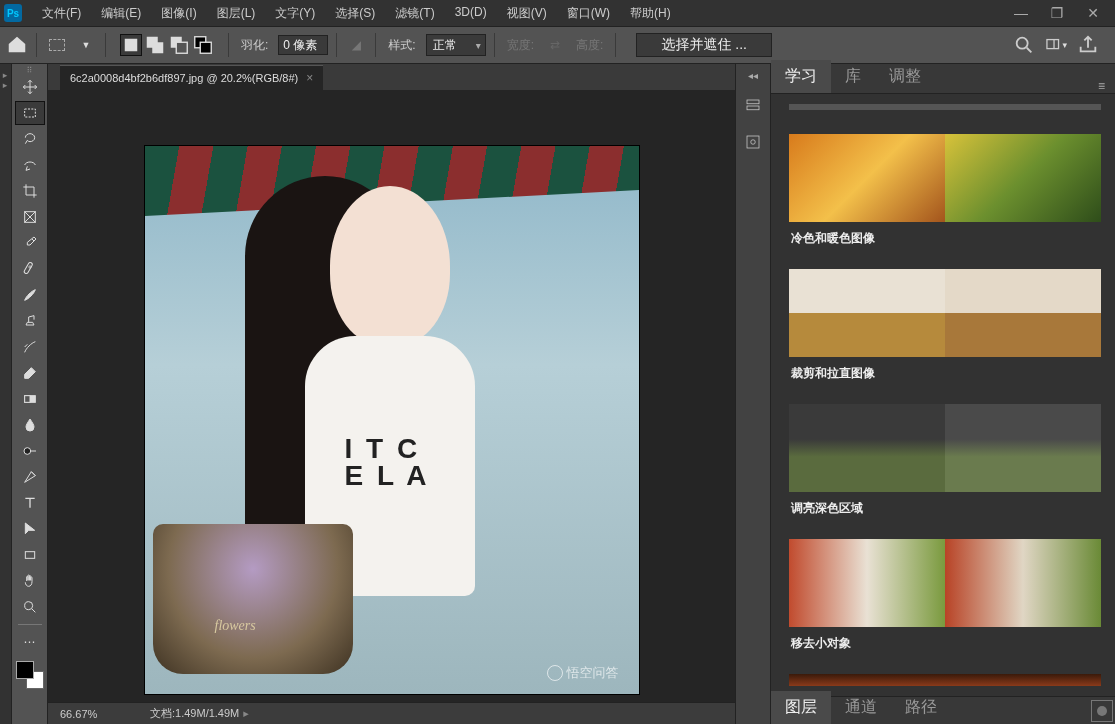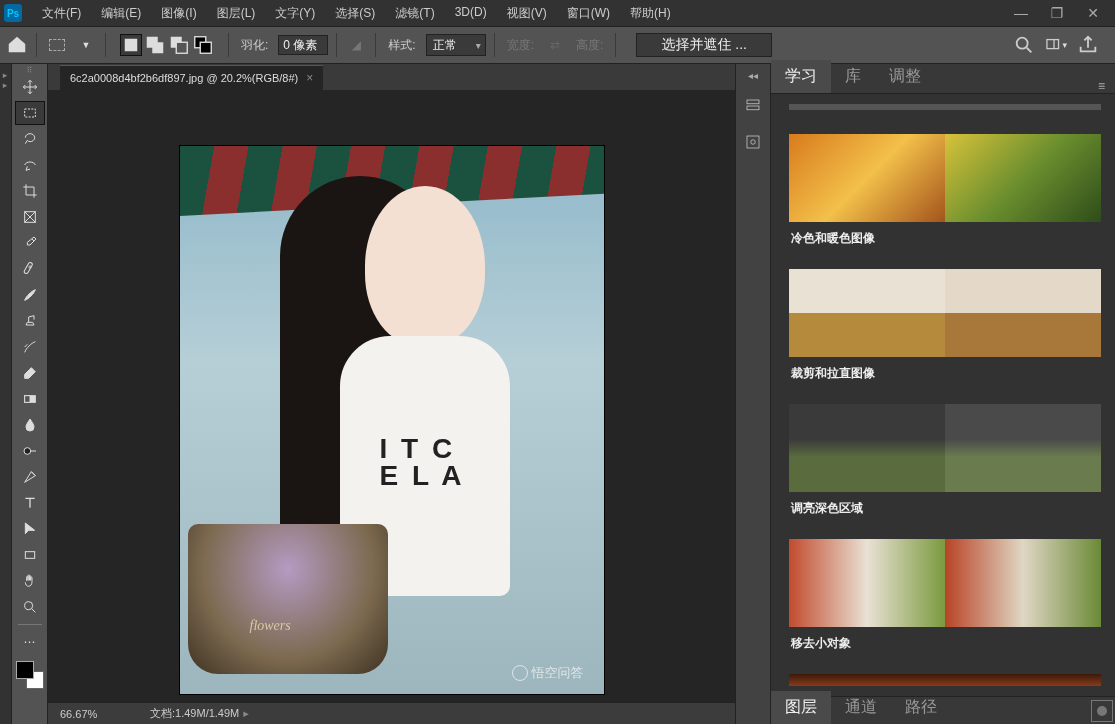--- a/index.html
+++ b/index.html
@@ -35,21 +35,21 @@
 .tool svg { width: 16px; height: 16px; stroke: #ddd; fill: none; stroke-width: 1.5; }
 .swatches { margin-top: 6px; position: relative; width: 28px; height: 28px; }
 .sw-fg { position: absolute; top: 0; left: 0; width: 18px; height: 18px; background: #000; border: 1px solid #aaa; }
 .sw-bg { position: absolute; bottom: 0; right: 0; width: 18px; height: 18px; background: #fff; border: 1px solid #666; }
 
 .doc-area { flex: 1; background: #252525; display: flex; flex-direction: column; min-width: 0; }
 .doc-tabs { height: 26px; background: #3a3a3a; display: flex; align-items: flex-end; padding-left: 12px; }
 .doc-tab { background: #252525; padding: 5px 10px; font-size: 11px; color: #ddd; display: flex; align-items: center; gap: 8px; border-top: 1px solid #555; }
 .doc-tab .x { color: #888; font-size: 12px; }
 .canvas-wrap { flex: 1; display: flex; align-items: center; justify-content: center; position: relative; overflow: hidden; }
-.canvas { width: 424px; height: 548px; background: #888; position: relative; box-shadow: 0 0 0 1px #000; overflow: hidden; margin-top: 48px; }
+.canvas { width: 494px; height: 548px; background: #888; position: relative; box-shadow: 0 0 0 1px #000; overflow: hidden; margin-top: 48px; }
 
 .img-sky { position: absolute; inset: 0; background: linear-gradient(#8fb7c9 0%, #b6cfd7 40%, #9db6bd 100%); }
 .img-awning { position: absolute; top: 0; left: 0; right: 0; height: 70px; background: repeating-linear-gradient(100deg, #1b523f 0 34px, #8b2e2e 34px 68px); transform: skewY(-3deg); transform-origin: top left; }
 .img-basket { position: absolute; bottom: 20px; left: 8px; width: 200px; height: 150px; background: radial-gradient(ellipse at 50% 30%, #b49bc3 0%, #7d6a50 60%, #3e3222 100%); border-radius: 10px 10px 30px 30px; }
 .img-basket-label { position: absolute; bottom: 60px; left: 70px; color: #d8c9a0; font-style: italic; font-size: 14px; font-family: serif; }
 .img-person { position: absolute; top: 40px; left: 120px; width: 250px; height: 500px; }
 .img-face { width: 120px; height: 160px; background: #f3e0d3; border-radius: 50% 50% 45% 45%; margin: 0 auto; position: relative; }
 .img-hair { position: absolute; top: 30px; left: 100px; width: 160px; height: 400px; background: #1a1412; border-radius: 80px 80px 20px 20px; z-index: 0; }
 .img-body { width: 170px; height: 260px; background: #f4f2ee; border-radius: 50px 50px 10px 10px; margin: -10px auto 0; position: relative; }
 .img-txt { position: absolute; top: 100px; left: 40px; color: #222; font-weight: 900; font-size: 28px; letter-spacing: 3px; line-height: 0.95; font-family: Arial; }

